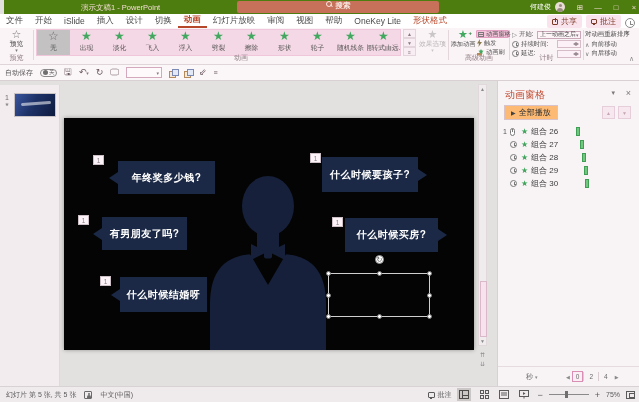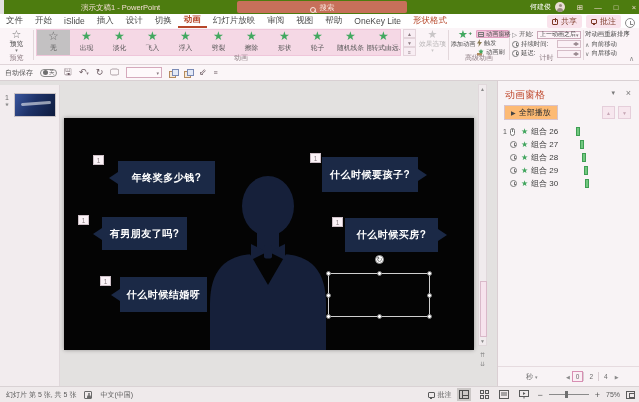--- a/index.html
+++ b/index.html
@@ -3,22 +3,22 @@
 <meta charset="utf-8">
 <style>
   html,body{margin:0;padding:0;background:#fff;}
   *{box-sizing:border-box;}
   body{font-family:"Liberation Sans","DejaVu Sans",sans-serif;}
   .window{position:relative;width:639px;height:402px;overflow:hidden;background:#E3E1E0;color:#444;}
 
   
   .titlebar{position:absolute;left:4px;top:0;width:639px;height:14px;background:#4d7c0f;}
   .tb-title{position:absolute;left:77px;top:3px;font-size:7.5px;color:#F5DED5;white-space:nowrap;}
-  .tb-search{position:absolute;left:233px;top:1px;width:170px;height:12px;background:#C7705A;border-radius:2px;
-    display:flex;align-items:flex-end;justify-content:center;gap:4px;font-size:7.5px;color:#F8E6DF;}
+  .tb-search{position:absolute;left:233px;top:1px;width:202px;height:12px;background:#C7705A;border-radius:2px;
+    display:flex;align-items:flex-start;justify-content:center;gap:4px;font-size:7.5px;color:#F8E6DF;font-weight:bold;}
   .magicon{display:inline-block;width:6px;height:6px;position:relative;}
   .magicon::before{content:"";position:absolute;left:0;top:0;width:4px;height:4px;border:1px solid #F8E6DF;border-radius:50%;}
   .magicon::after{content:"";position:absolute;left:4px;top:4px;width:2.5px;height:1px;background:#F8E6DF;transform:rotate(45deg);}
   .tb-user{position:absolute;right:78px;top:0;height:14px;display:flex;align-items:center;gap:4px;font-size:7px;color:#fff;}
   .avatar{width:10px;height:10px;border-radius:50%;background:#E9DCD4;position:relative;overflow:hidden;}
   .avatar::before{content:"";position:absolute;left:3.5px;top:2px;width:3px;height:3px;border-radius:50%;background:#9A8B82;}
   .avatar::after{content:"";position:absolute;left:2px;top:5.5px;width:6px;height:4px;border-radius:3px 3px 0 0;background:#9A8B82;}
   .tb-controls{position:absolute;right:0;top:0;height:14px;display:flex;}
   .tb-btn{width:18px;height:14px;display:flex;align-items:center;justify-content:center;color:#F2DCD4;font-size:7.5px;}
 

